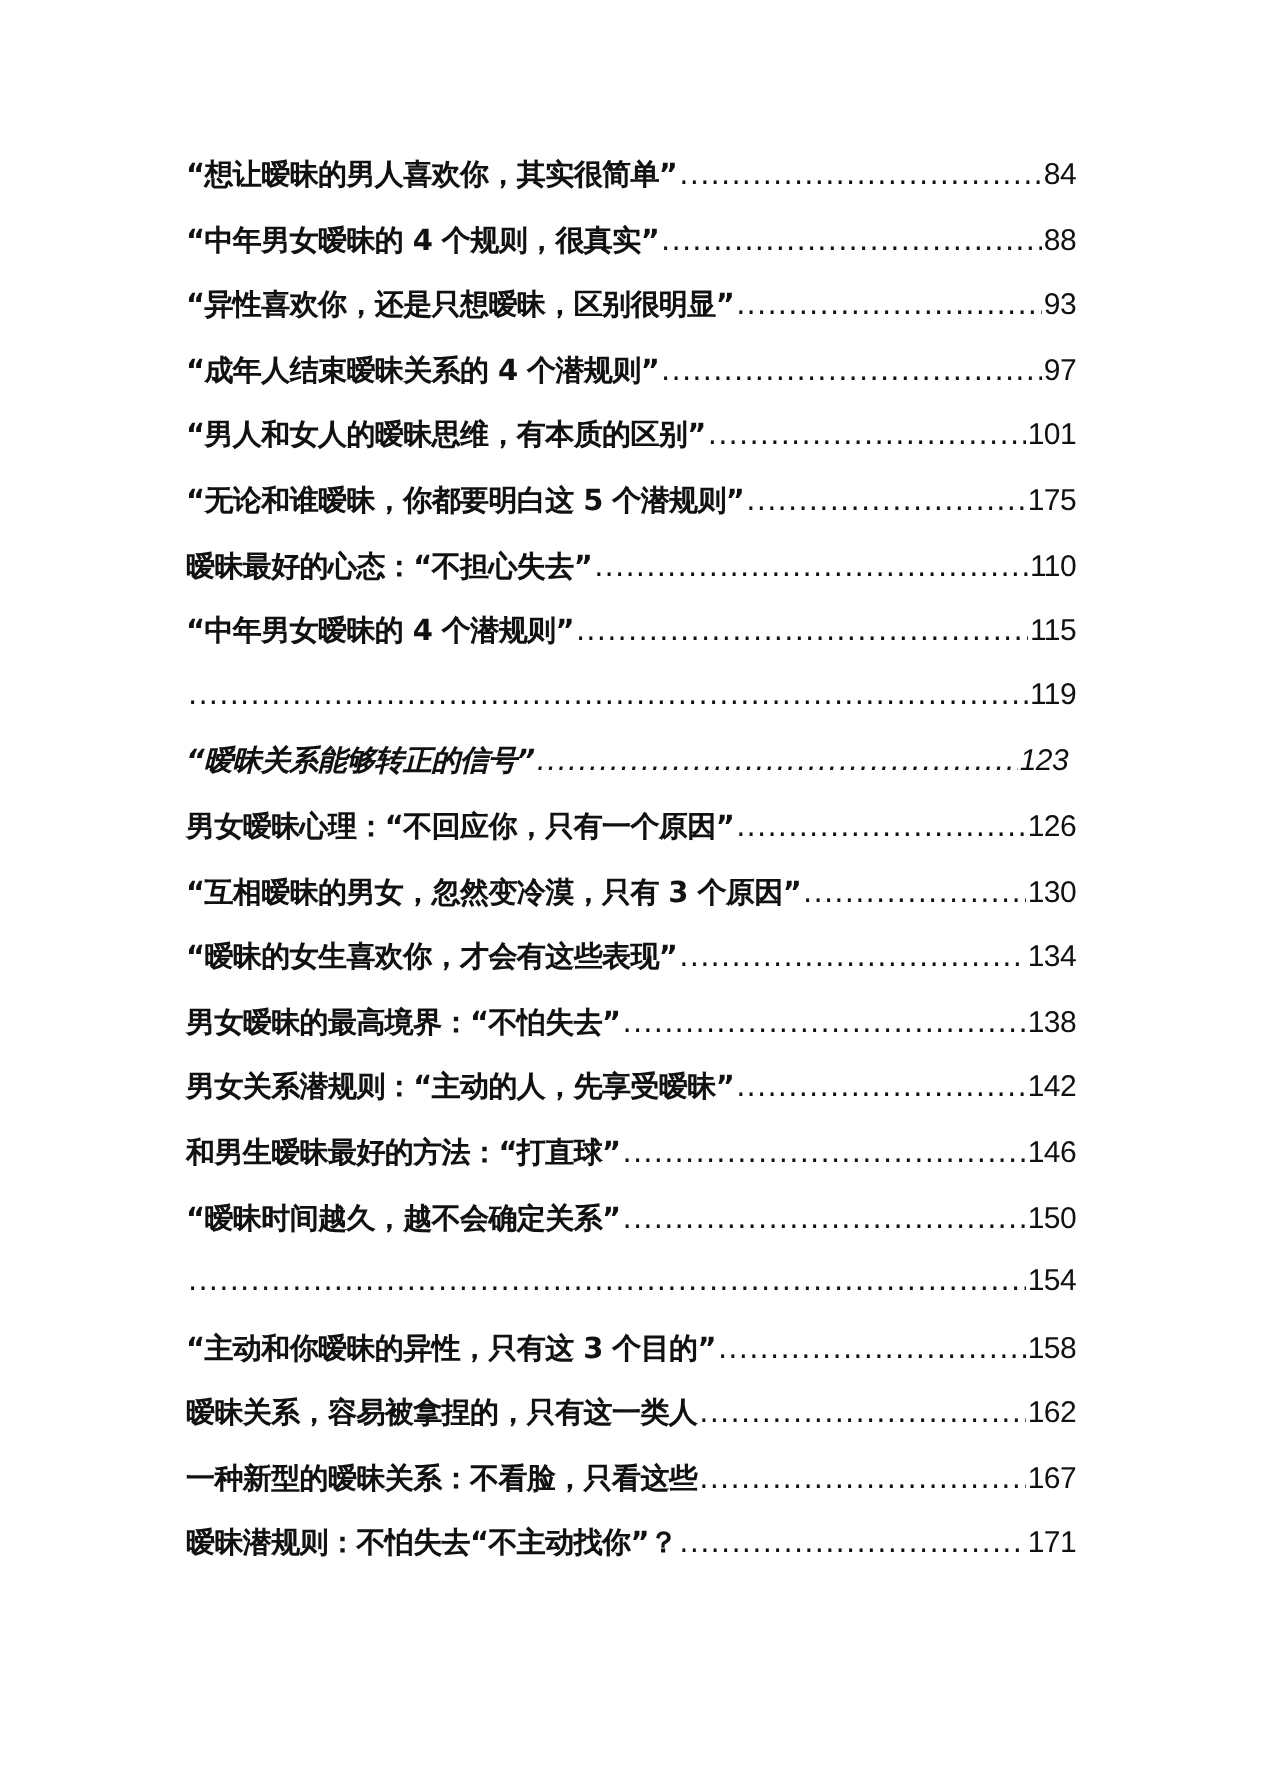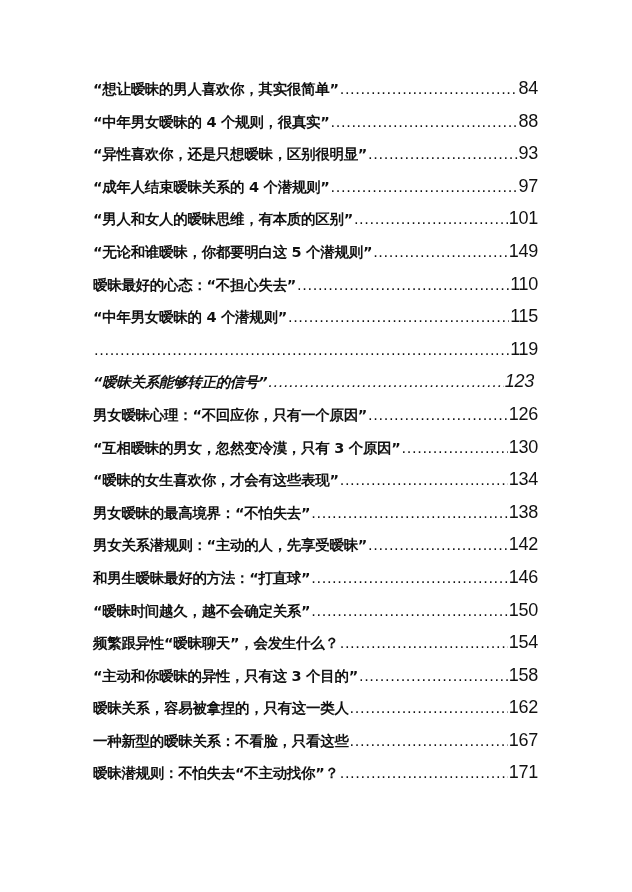--- a/index.html
+++ b/index.html
@@ -3,21 +3,21 @@
 <meta charset="utf-8">
 <style>
   html, body { margin:0; padding:0; background:#ffffff; }
   body { width:632px; height:892px; position:relative; overflow:hidden;
          font-family:"DejaVu Sans", "Liberation Sans", sans-serif; color:#111111; }
   .toc { position:absolute; left:93px; top:78px; width:445px; }
   .row { display:flex; align-items:baseline; height:32.6px; font-size:14.5px; font-weight:bold; letter-spacing:-0.3px; white-space:nowrap; }
   .title { flex:0 0 auto; }
   .dots { flex:1 1 auto; overflow:hidden; font-weight:normal; margin:0 1px; }
   .dots::before { content:"........................................................................................................................................................"; letter-spacing:0.6px; }
-  .page { flex:0 0 auto; font-family:"Liberation Sans", sans-serif; font-weight:normal; font-size:18px; }
+  .page { flex:0 0 auto; font-family:"Liberation Sans", sans-serif; font-weight:normal; font-size:15px; }
   .row.short { width:441px;font-style:italic; }
 </style>
 </head>
 <body>
 
 <div class="toc">
   <div class="row">
       <span class="title">“想让暧昧的男人喜欢你，其实很简单”</span>
       <span class="dots"></span>
       <span class="page">84</span>
@@ -38,21 +38,21 @@
       <span class="page">97</span>
     </div>
   <div class="row">
       <span class="title">“男人和女人的暧昧思维，有本质的区别”</span>
       <span class="dots"></span>
       <span class="page">101</span>
     </div>
   <div class="row">
       <span class="title">“无论和谁暧昧，你都要明白这 5 个潜规则”</span>
       <span class="dots"></span>
-      <span class="page">149</span>
+      <span class="page">175</span>
     </div>
   <div class="row">
       <span class="title">暧昧最好的心态：“不担心失去”</span>
       <span class="dots"></span>
       <span class="page">110</span>
     </div>
   <div class="row">
       <span class="title">“中年男女暧昧的 4 个潜规则”</span>
       <span class="dots"></span>
       <span class="page">115</span>
@@ -95,21 +95,20 @@
       <span class="title">和男生暧昧最好的方法：“打直球”</span>
       <span class="dots"></span>
       <span class="page">146</span>
     </div>
   <div class="row">
       <span class="title">“暧昧时间越久，越不会确定关系”</span>
       <span class="dots"></span>
       <span class="page">150</span>
     </div>
   <div class="row">
-      <span class="title">频繁跟异性“暧昧聊天”，会发生什么？</span>
       <span class="dots"></span>
       <span class="page">154</span>
     </div>
   <div class="row">
       <span class="title">“主动和你暧昧的异性，只有这 3 个目的”</span>
       <span class="dots"></span>
       <span class="page">158</span>
     </div>
   <div class="row">
       <span class="title">暧昧关系，容易被拿捏的，只有这一类人</span>

